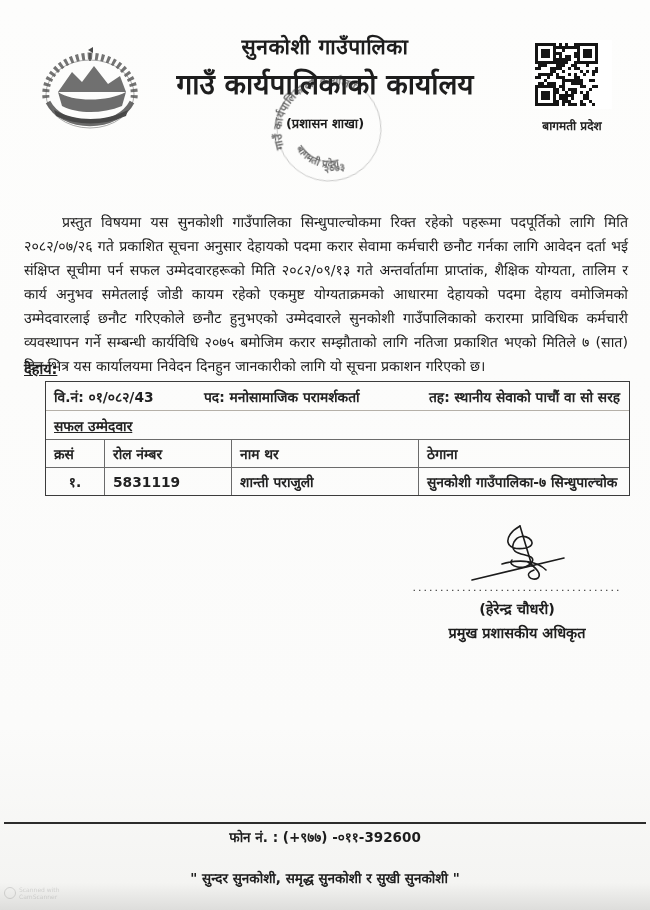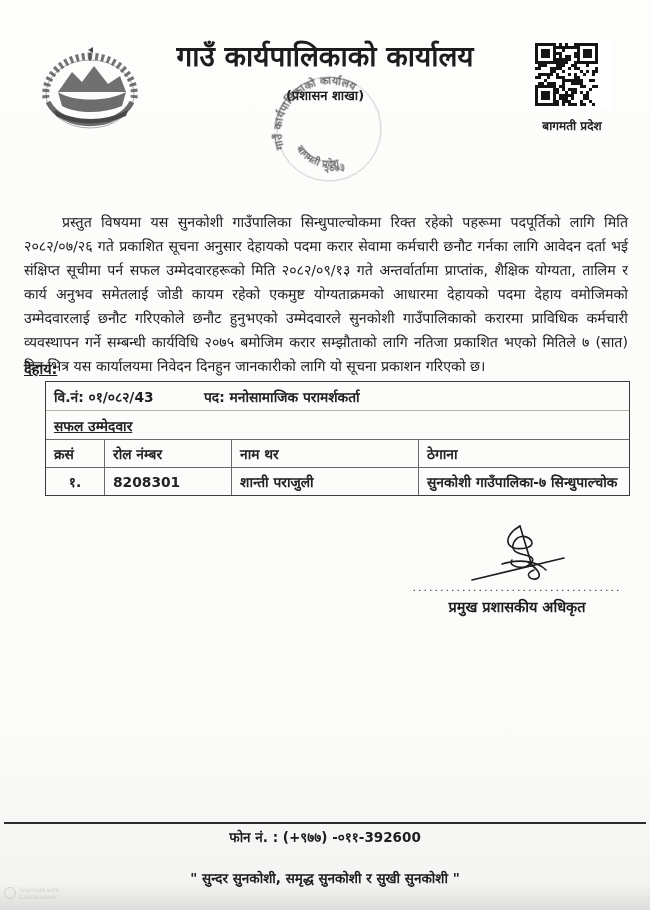--- a/index.html
+++ b/index.html
@@ -342,20 +342,21 @@
         <i style="grid-area:21/13"></i>
         <i style="grid-area:21/14"></i>
         <i style="grid-area:21/16"></i>
         <i style="grid-area:21/17"></i>
         <i style="grid-area:21/20"></i>
       </div>
     <div class="province-label">बागमती प्रदेश</div>
   </div>
 
   <div class="head-center">
+    <div class="h-muni">सुनकोशी गाउँपालिका</div>
     <div class="h-office">गाउँ कार्यपालिकाको कार्यालय</div>
     <div class="h-branch">(प्रशासन शाखा)</div>
   </div>
 
   <svg class="stamp" viewBox="0 0 122 122" xmlns="http://www.w3.org/2000/svg">
     <defs>
       <path id="arcTop" d="M 14 74 A 48 48 0 1 1 108 74"></path>
       <path id="arcBot" d="M 26 76 A 38 38 0 0 0 96 76"></path>
     </defs>
     <circle cx="61" cy="61" r="52" fill="none" stroke="#2e2e2e" stroke-width="1" opacity=".35"></circle>
@@ -366,55 +367,57 @@
 
 
   <div class="body-para">प्रस्तुत विषयमा यस सुनकोशी गाउँपालिका सिन्धुपाल्चोकमा रिक्त रहेको पहरूमा पदपूर्तिको लागि मिति २०८२/०७/२६ गते प्रकाशित सूचना अनुसार देहायको पदमा करार सेवामा कर्मचारी छनौट गर्नका लागि आवेदन दर्ता भई संक्षिप्त सूचीमा पर्न सफल उम्मेदवारहरूको मिति २०८२/०९/१३ गते अन्तर्वार्तामा प्राप्तांक, शैक्षिक योग्यता, तालिम र कार्य अनुभव समेतलाई जोडी कायम रहेको एकमुष्ट योग्यताक्रमको आधारमा देहायको पदमा देहाय वमोजिमको उम्मेदवारलाई छनौट गरिएकोले छनौट हुनुभएको उम्मेदवारले सुनकोशी गाउँपालिकाको करारमा प्राविधिक कर्मचारी व्यवस्थापन गर्ने सम्बन्धी कार्यविधि २०७५ बमोजिम करार सम्झौताको लागि नतिजा प्रकाशित भएको मितिले ७ (सात) दिन भित्र यस कार्यालयमा निवेदन दिनहुन जानकारीको लागि यो सूचना प्रकाशन गरिएको छ।</div>
 
   <div class="dehaya">देहाय:</div>
 
   <div class="detail-box">
     <div class="d-row1">
       <div class="d-f1">वि.नं: ०१/०८२/43</div>
       <div class="d-f2">पद: मनोसामाजिक परामर्शकर्ता</div>
+      <div class="d-f3">तह: स्थानीय सेवाको पाचौं वा सो सरह</div>
     </div>
     <div class="d-row3">
       <span>सफल उम्मेदवार</span>
     </div>
     <table class="result">
       <thead>
         <tr>
           <th class="c1">क्रसं</th>
           <th class="c2">रोल नंम्बर</th>
           <th class="c3">नाम थर</th>
           <th>ठेगाना</th>
         </tr>
       </thead>
       <tbody>
         <tr>
           <td class="c1">१.</td>
-          <td class="c2">8208301</td>
+          <td class="c2">5831119</td>
           <td class="c3">शान्ती पराजुली</td>
           <td>सुनकोशी गाउँपालिका-७ सिन्धुपाल्चोक</td>
         </tr>
       </tbody>
     </table>
   </div>
 
   <div class="sig-block">
     <svg class="sig-scribble" viewBox="0 0 150 62" xmlns="http://www.w3.org/2000/svg">
       <g stroke="#1c1c1c" stroke-width="1.6" fill="none" stroke-linecap="round">
         <path d="M78 4 C 60 14, 62 30, 84 26 C 100 22, 80 6, 72 20 C 64 36, 96 30, 90 40 C 84 50, 64 44, 70 38"></path>
         <path d="M78 4 L 90 44"></path>
         <path d="M60 42 C 80 36, 96 40, 104 48"></path>
         <path d="M30 58 L 122 36"></path>
         <path d="M86 40 C 94 46, 100 52, 96 56 C 90 60, 80 52, 92 48"></path>
       </g>
     </svg>
     <div class="sig-dots">......................................</div>
+    <div class="sig-name">(हेरेन्द्र चौधरी)</div>
     <div class="sig-title">प्रमुख प्रशासकीय अधिकृत</div>
   </div>
 
   <div class="footer-rule"></div>
   <div class="f-phone">फोन नं. : (+९७७) -०११-392600</div>
   <div class="f-slogan">" सुन्दर सुनकोशी, समृद्ध सुनकोशी र सुखी सुनकोशी "</div>
 
   <div class="watermark">
     <div class="wm-circle"></div>
     <div>

